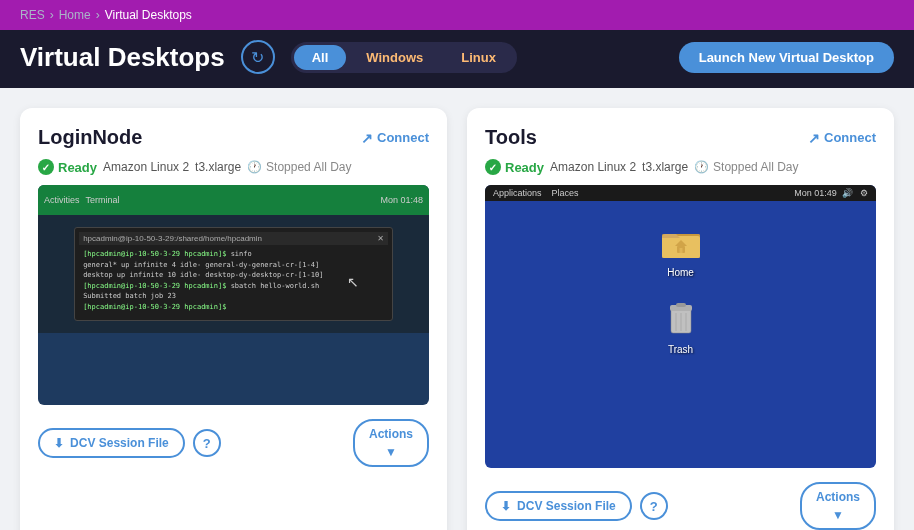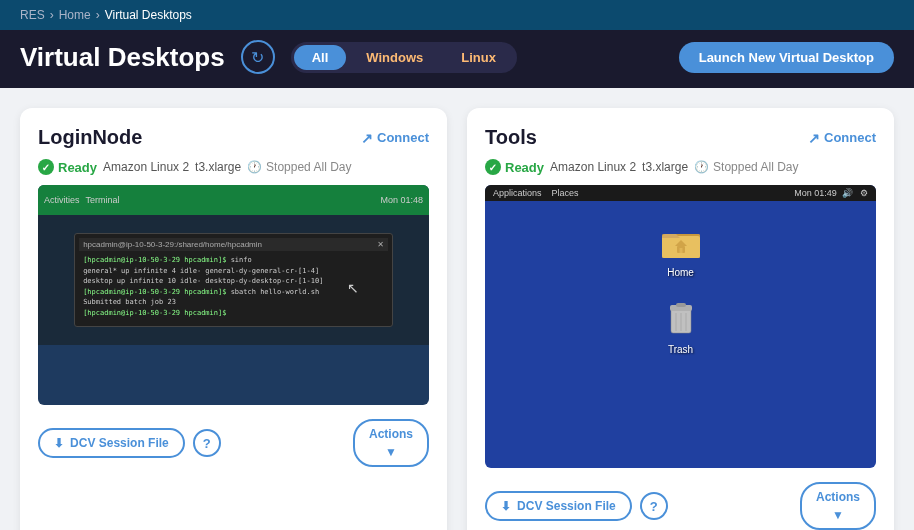--- a/index.html
+++ b/index.html
@@ -5,21 +5,21 @@
     * { box-sizing: border-box; margin: 0; padding: 0; }
     body {
       font-family: -apple-system, BlinkMacSystemFont, 'Segoe UI', Arial, sans-serif;
       background: #f0f2f5;
       width: 914px;
       min-height: 530px;
     }
 
     
     .topbar {
-      background: #0c4a6e;
+      background: #a21caf;
       padding: 8px 20px;
       display: flex;
       align-items: center;
       gap: 0;
     }
     .breadcrumb-item {
       color: #aab4c8;
       font-size: 12px;
     }
     .breadcrumb-sep {
@@ -197,21 +197,21 @@
     }
     .terminal-body {
       background: #1a2a3a;
       padding: 6px 8px;
       position: relative;
     }
     .terminal-window {
       background: #1e1e1e;
       border: 1px solid #444;
       border-radius: 3px;
-      margin: 12px auto;
+      margin: 6px auto;
       width: 85%;
       padding: 4px;
     }
     .terminal-window-bar {
       background: #2a2a2a;
       display: flex;
       align-items: center;
       justify-content: space-between;
       padding: 2px 4px;
       font-size: 8px;

